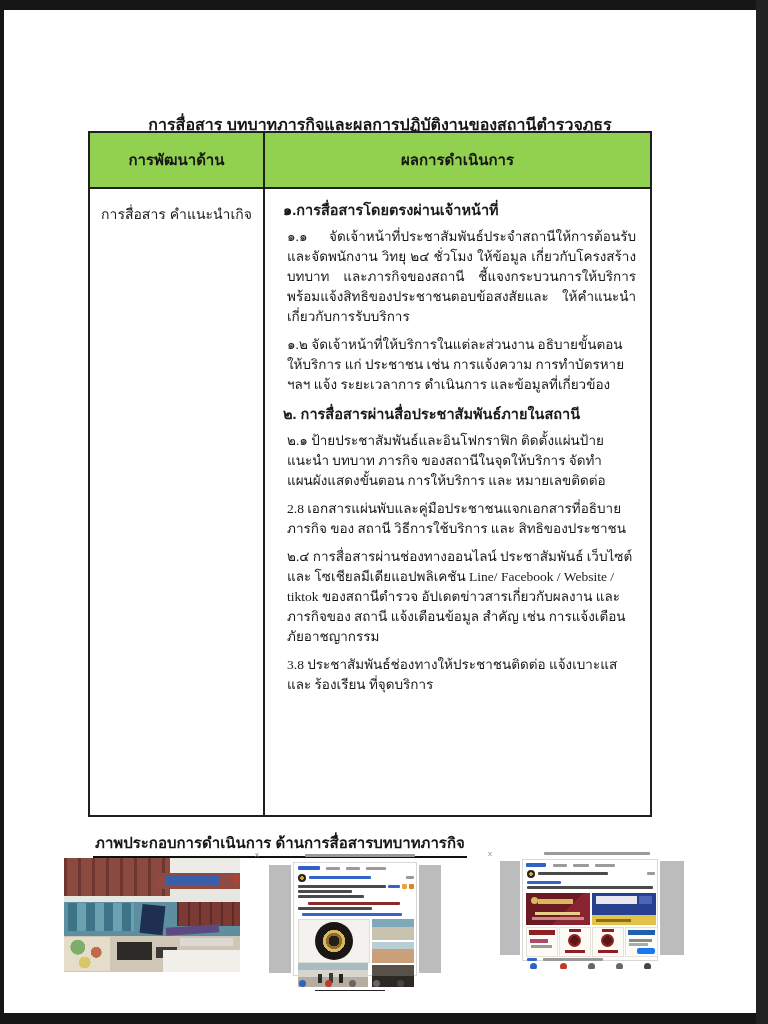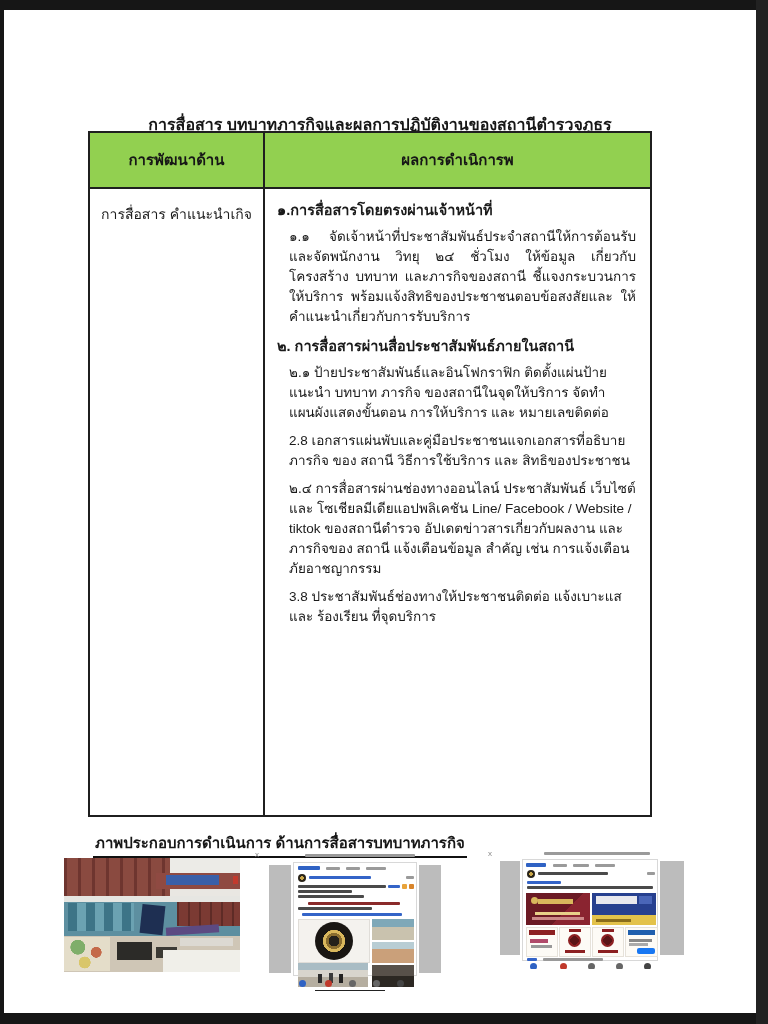--- a/index.html
+++ b/index.html
@@ -30,23 +30,23 @@
   .t-head{height:56px;border-bottom:2px solid #1f1f1f;flex:0 0 auto;}
   .t-body{flex:1 1 auto;}
   .t-cell{box-sizing:border-box;}
   .c1{flex:0 0 175px;border-right:2px solid #1f1f1f;}
   .c2{flex:1 1 auto;}
   .t-head .t-cell{
     background:#92d050;display:flex;align-items:center;justify-content:center;
     font-weight:bold;font-size:15px;color:#161616;
   }
   .topic-cell{padding-top:14px;text-align:center;font-size:14px;}
-  .content-cell{padding:8px 14px 0 12px;font-size:13.5px;line-height:20px;}
+  .content-cell{padding:8px 14px 0 18px;font-size:13.5px;line-height:20px;}
   .content-cell h3{margin:2px 0 6px 0;font-size:14.5px;line-height:22px;font-weight:bold;}
-  .content-cell p{margin:0 0 8px 12px;}
+  .content-cell p{margin:0 0 8px 4px;font-family:Liberation Serif, serif;}
   .p-justify{text-align:justify;}
 
   
   .fig-caption{
     position:absolute;left:93px;top:831px;
     font-size:15px;font-weight:bold;color:#161616;
     border-bottom:2px solid #111;padding:0 2px 1px 2px;
   }
 
   
@@ -90,27 +90,28 @@
 <div class="bar bar-right"></div>
 
 <div class="title">
   <div>การสื่อสาร บทบาทภารกิจและผลการปฏิบัติงานของสถานีตำรวจภูธร</div>
   <div>เวียงเก่าให้กับผู้มารับ บริการได้รับทราบ</div>
 </div>
 
 <div class="doc-table">
   <div class="t-row t-head">
     <div class="t-cell c1">การพัฒนาด้าน</div>
-    <div class="t-cell c2">ผลการดำเนิการพ</div>
+    <div class="t-cell c2">ผลการดำเนินการ</div>
   </div>
   <div class="t-row t-body">
     <div class="t-cell c1 topic-cell">การสื่อสาร คำแนะนำเกิจ</div>
     <div class="t-cell c2 content-cell">
       <h3>๑.การสื่อสารโดยตรงผ่านเจ้าหน้าที่</h3>
       <p class="p-justify">๑.๑  จัดเจ้าหน้าที่ประชาสัมพันธ์ประจำสถานีให้การต้อนรับ และจัดพนักงาน วิทยุ ๒๔ ชั่วโมง ให้ข้อมูล เกี่ยวกับโครงสร้าง บทบาท และภารกิจของสถานี ชี้แจงกระบวนการให้บริการ พร้อมแจ้งสิทธิของประชาชนตอบข้อสงสัยและ ให้คำแนะนำเกี่ยวกับการรับบริการ</p>
+      <p>๑.๒ จัดเจ้าหน้าที่ให้บริการในแต่ละส่วนงาน อธิบายขั้นตอนให้บริการ แก่ ประชาชน เช่น การแจ้งความ การทำบัตรหาย ฯลฯ แจ้ง ระยะเวลาการ ดำเนินการ และข้อมูลที่เกี่ยวข้อง</p>
       <h3>๒. การสื่อสารผ่านสื่อประชาสัมพันธ์ภายในสถานี</h3>
       <p>๒.๑ ป้ายประชาสัมพันธ์และอินโฟกราฟิก ติดตั้งแผ่นป้ายแนะนำ บทบาท  ภารกิจ ของสถานีในจุดให้บริการ จัดทำแผนผังแสดงขั้นตอน การให้บริการ  และ หมายเลขติดต่อ</p>
       <p>2.8 เอกสารแผ่นพับและคู่มือประชาชนแจกเอกสารที่อธิบายภารกิจ ของ สถานี วิธีการใช้บริการ และ สิทธิของประชาชน</p>
       <p>๒.๔ การสื่อสารผ่านช่องทางออนไลน์ ประชาสัมพันธ์ เว็บไซต์ และ โซเชียลมีเดียแอปพลิเคชัน Line/ Facebook / Website / tiktok ของสถานีตำรวจ อัปเดตข่าวสารเกี่ยวกับผลงาน และภารกิจของ สถานี  แจ้งเตือนข้อมูล สำคัญ เช่น การแจ้งเตือนภัยอาชญากรรม</p>
       <p>3.8 ประชาสัมพันธ์ช่องทางให้ประชาชนติดต่อ แจ้งเบาะแส และ ร้องเรียน  ที่จุดบริการ</p>
     </div>
   </div>
 </div>
 
 <div class="fig-caption">ภาพประกอบการดำเนินการ ด้านการสื่อสารบทบาทภารกิจ</div>

